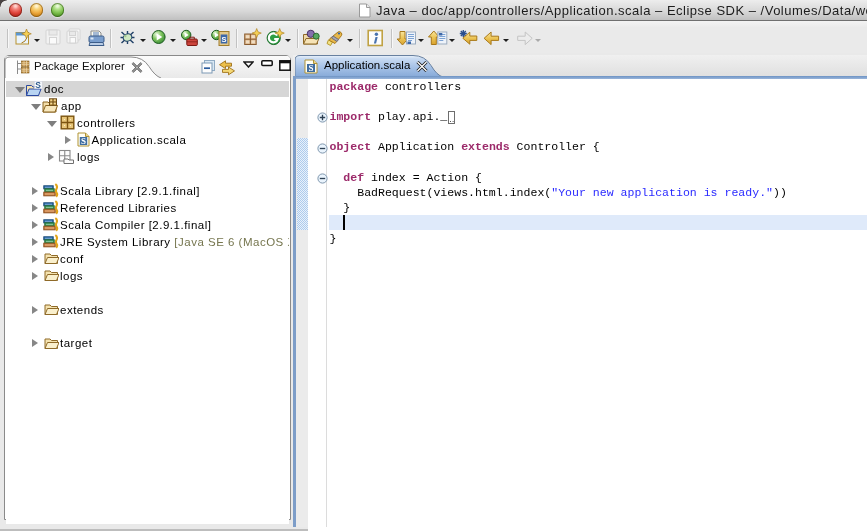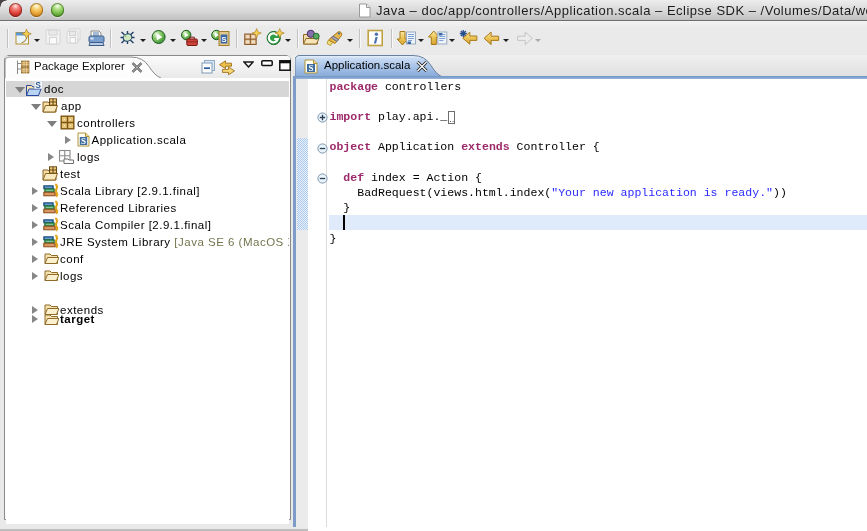--- a/index.html
+++ b/index.html
@@ -307,30 +307,20 @@
       </div>
       <div class="row" style="top: 71.5px;">
         <div class="tri right" style="left:42px"></div>
         <div class="ticon" style="left:52px"><svg width="16" height="16" viewBox="0 0 16 16">
             <rect x="1.5" y="1.5" width="10.5" height="10.5" fill="#fdfdfd" stroke="#8a8a8a" stroke-width="1.1"></rect>
             <path d="M6.75 1.5v10.5 M1.5 6.75h10.5" stroke="#8a8a8a" stroke-width="1.1"></path>
             <path d="M6 14.5 V10 H10 L11 11 H15.5 V14.5 Z" fill="#fdfdfd" stroke="#707070"></path>
           </svg></div>
         <div class="lbl" style="left:71px">logs</div>
       </div>
-      <div class="row" style="top: 88.5px;">
-        <div class="ticon" style="left:36px"><svg width="16" height="16" viewBox="0 0 16 16">
-            <path d="M1 14 V4 H6 L7.5 5.5 H14 V14 Z" fill="#f2dda9" stroke="#8a6420"></path>
-            <path d="M1 14 L3.5 7.5 H15.5 L13 14 Z" fill="#f8e8bd" stroke="#8a6420"></path>
-            <rect x="7.5" y="0.8" width="7" height="6.4" fill="#e3bc66" stroke="#6b4a17" stroke-width="1"></rect>
-            <path d="M11 0.8v6.4 M7.5 4h7" stroke="#6b4a17" stroke-width="1"></path>
-            <path d="M8.8 2.1h1 M12.3 2.1h1 M8.8 5.3h1 M12.3 5.3h1" stroke="#f8e8bd" stroke-width="1"></path>
-          </svg></div>
-        <div class="lbl" style="left:54px">test</div>
-      </div>
       <div class="row" style="top: 105.5px;">
         <div class="tri right" style="left:25.5px"></div>
         <div class="ticon" style="left:37px"><svg width="16" height="15" viewBox="0 0 16 15">
             <rect x="0.8" y="2.8" width="9.4" height="3" fill="#3072b2" stroke="#1c4a78"></rect>
             <path d="M2 4.3h7" stroke="#8db4da" stroke-width=".8"></path>
             <rect x="1.8" y="5.8" width="9.4" height="3.4" fill="#3f9a5c" stroke="#226b38"></rect>
             <path d="M3 7.4h7" stroke="#9ccfae" stroke-width=".8"></path>
             <rect x="0.8" y="9.2" width="11.4" height="3.6" fill="#cd8448" stroke="#8d4f1d"></rect>
             <path d="M2 11h9" stroke="#e8b88c" stroke-width=".8"></path>
             <path d="M12.3 1.2 q2.6 1.6 1.2 4.6 q-1.2 2.2 0.2 4.2 q1.2 2 -0.6 3.6" fill="none" stroke="#e2a417" stroke-width="2.1"></path>
@@ -393,21 +383,21 @@
         <div class="lbl" style="left:54px">logs</div>
       </div>
       <div class="row" style="top: 224.5px;">
         <div class="tri right" style="left:25.5px"></div>
         <div class="ticon" style="left:38px"><svg width="15" height="14" viewBox="0 0 15 14">
             <path d="M1 12.5 V3 H6 L7.5 4.5 H13.5 V12.5 Z" fill="#f5e3af" stroke="#8f6a28"></path>
             <path d="M1 12.5 L3.5 6.5 H15 L12.5 12.5 Z" fill="#faf0cd" stroke="#8f6a28"></path>
           </svg></div>
         <div class="lbl" style="left:54px">extends</div>
       </div>
-      <div class="row" style="top: 234px; font-weight: bold;">
+      <div class="row" style="top: 258px;">
         <div class="tri right" style="left:25.5px"></div>
         <div class="ticon" style="left:38px"><svg width="15" height="14" viewBox="0 0 15 14">
             <path d="M1 12.5 V3 H6 L7.5 4.5 H13.5 V12.5 Z" fill="#f5e3af" stroke="#8f6a28"></path>
             <path d="M1 12.5 L3.5 6.5 H15 L12.5 12.5 Z" fill="#faf0cd" stroke="#8f6a28"></path>
           </svg></div>
         <div class="lbl" style="left:54px">target</div>
       </div>
     </div>
   </div>
 

